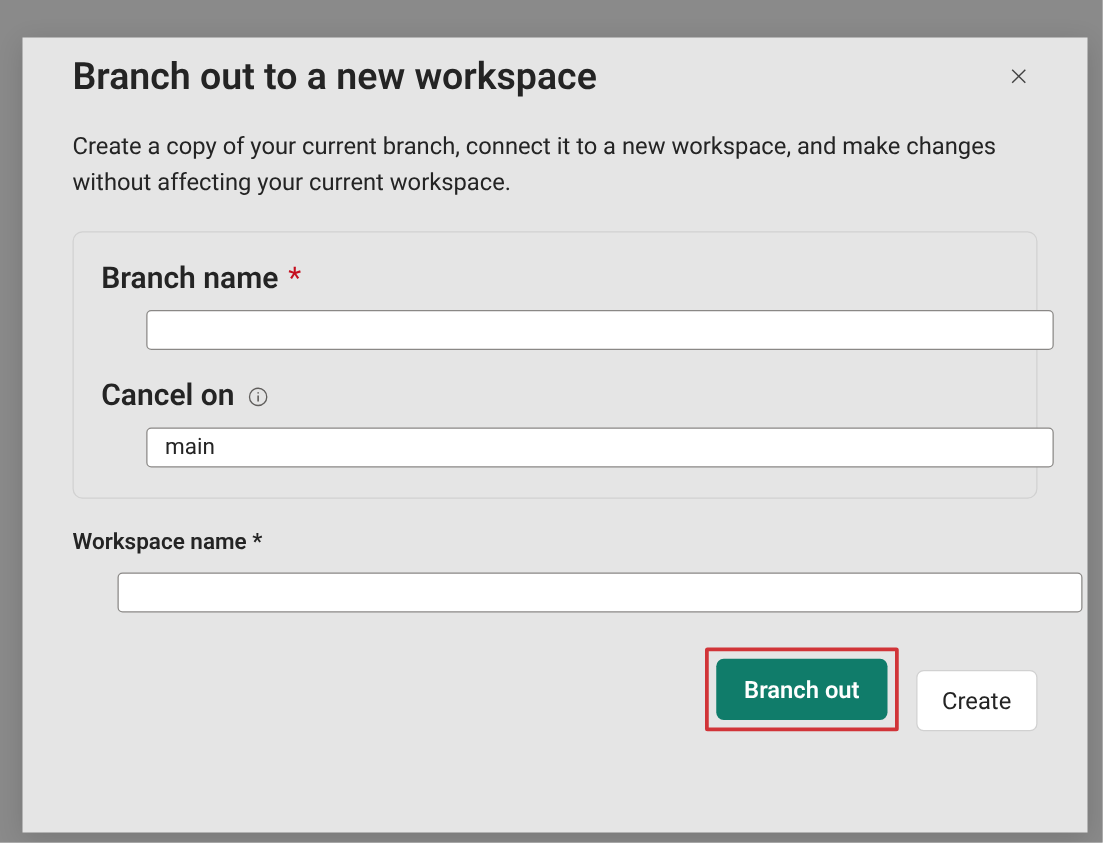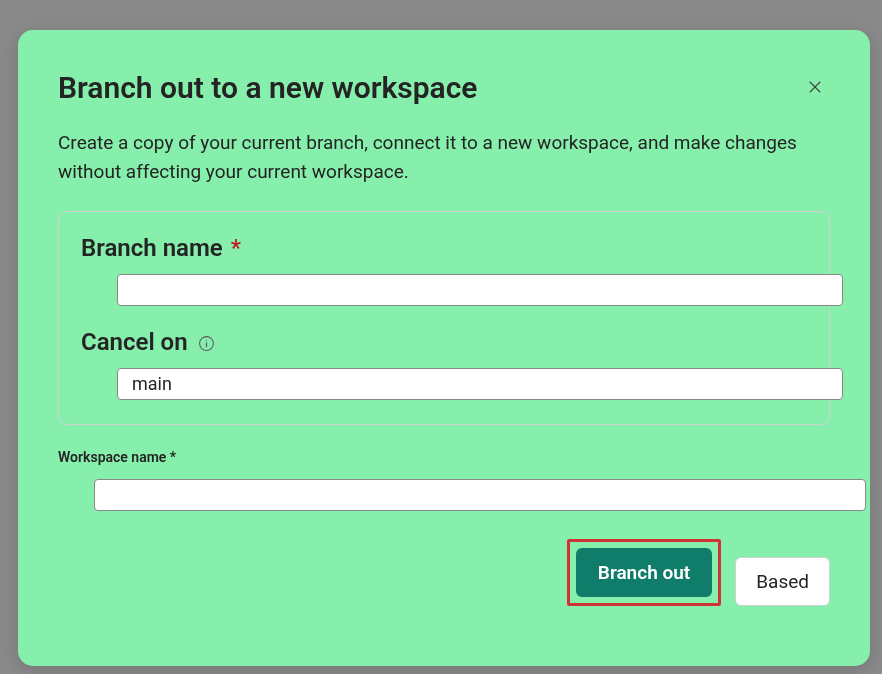--- a/index.html
+++ b/index.html
@@ -19,23 +19,23 @@
       position: absolute;
       inset: 0;
       background: #8a8a8a;
     }
     .modal {
       position: absolute;
       top: 30px;
       left: 18px;
       right: 12px;
       bottom: 8px;
-      background: #86efac;
-      border-radius: 15px;
-      padding: 40px 40px 20px 40px;
+      background: #e5e5e5;
+      border-radius: 0;
+      padding: 14px 40px 20px 40px;
       box-shadow: 0 4px 20px rgba(0,0,0,0.15);
     }
     .modal-header {
       display: flex;
       justify-content: space-between;
       align-items: flex-start;
       margin-bottom: 22px;
     }
     .modal-title {
       font-size: 30px;
@@ -108,21 +108,21 @@
       font-family: inherit;
       color: #242424;
       background: #fff;
       margin-left: 36px;
     }
     .outer-group {
       margin-bottom: 28px;
     }
     .outer-label {
       display: block;
-      font-size: 14px;
+      font-size: 18px;
       font-weight: 600;
       color: #242424;
       margin-bottom: 14px;
     }
     .modal-footer {
       display: flex;
       justify-content: flex-end;
       align-items: flex-end;
       gap: 14px;
     }
@@ -204,15 +204,15 @@
       <span>Workspace name</span>
       <span class="required">*</span>
     </label>
     <input type="text" class="text-input" value="" style="">
   </div>
 
   <div class="modal-footer">
     <span class="highlight-box">
       <button class="btn-primary">Branch out</button>
     </span>
-    <button class="btn-secondary">Based</button>
+    <button class="btn-secondary">Create</button>
   </div>
 </div>
 
 </body></html>

